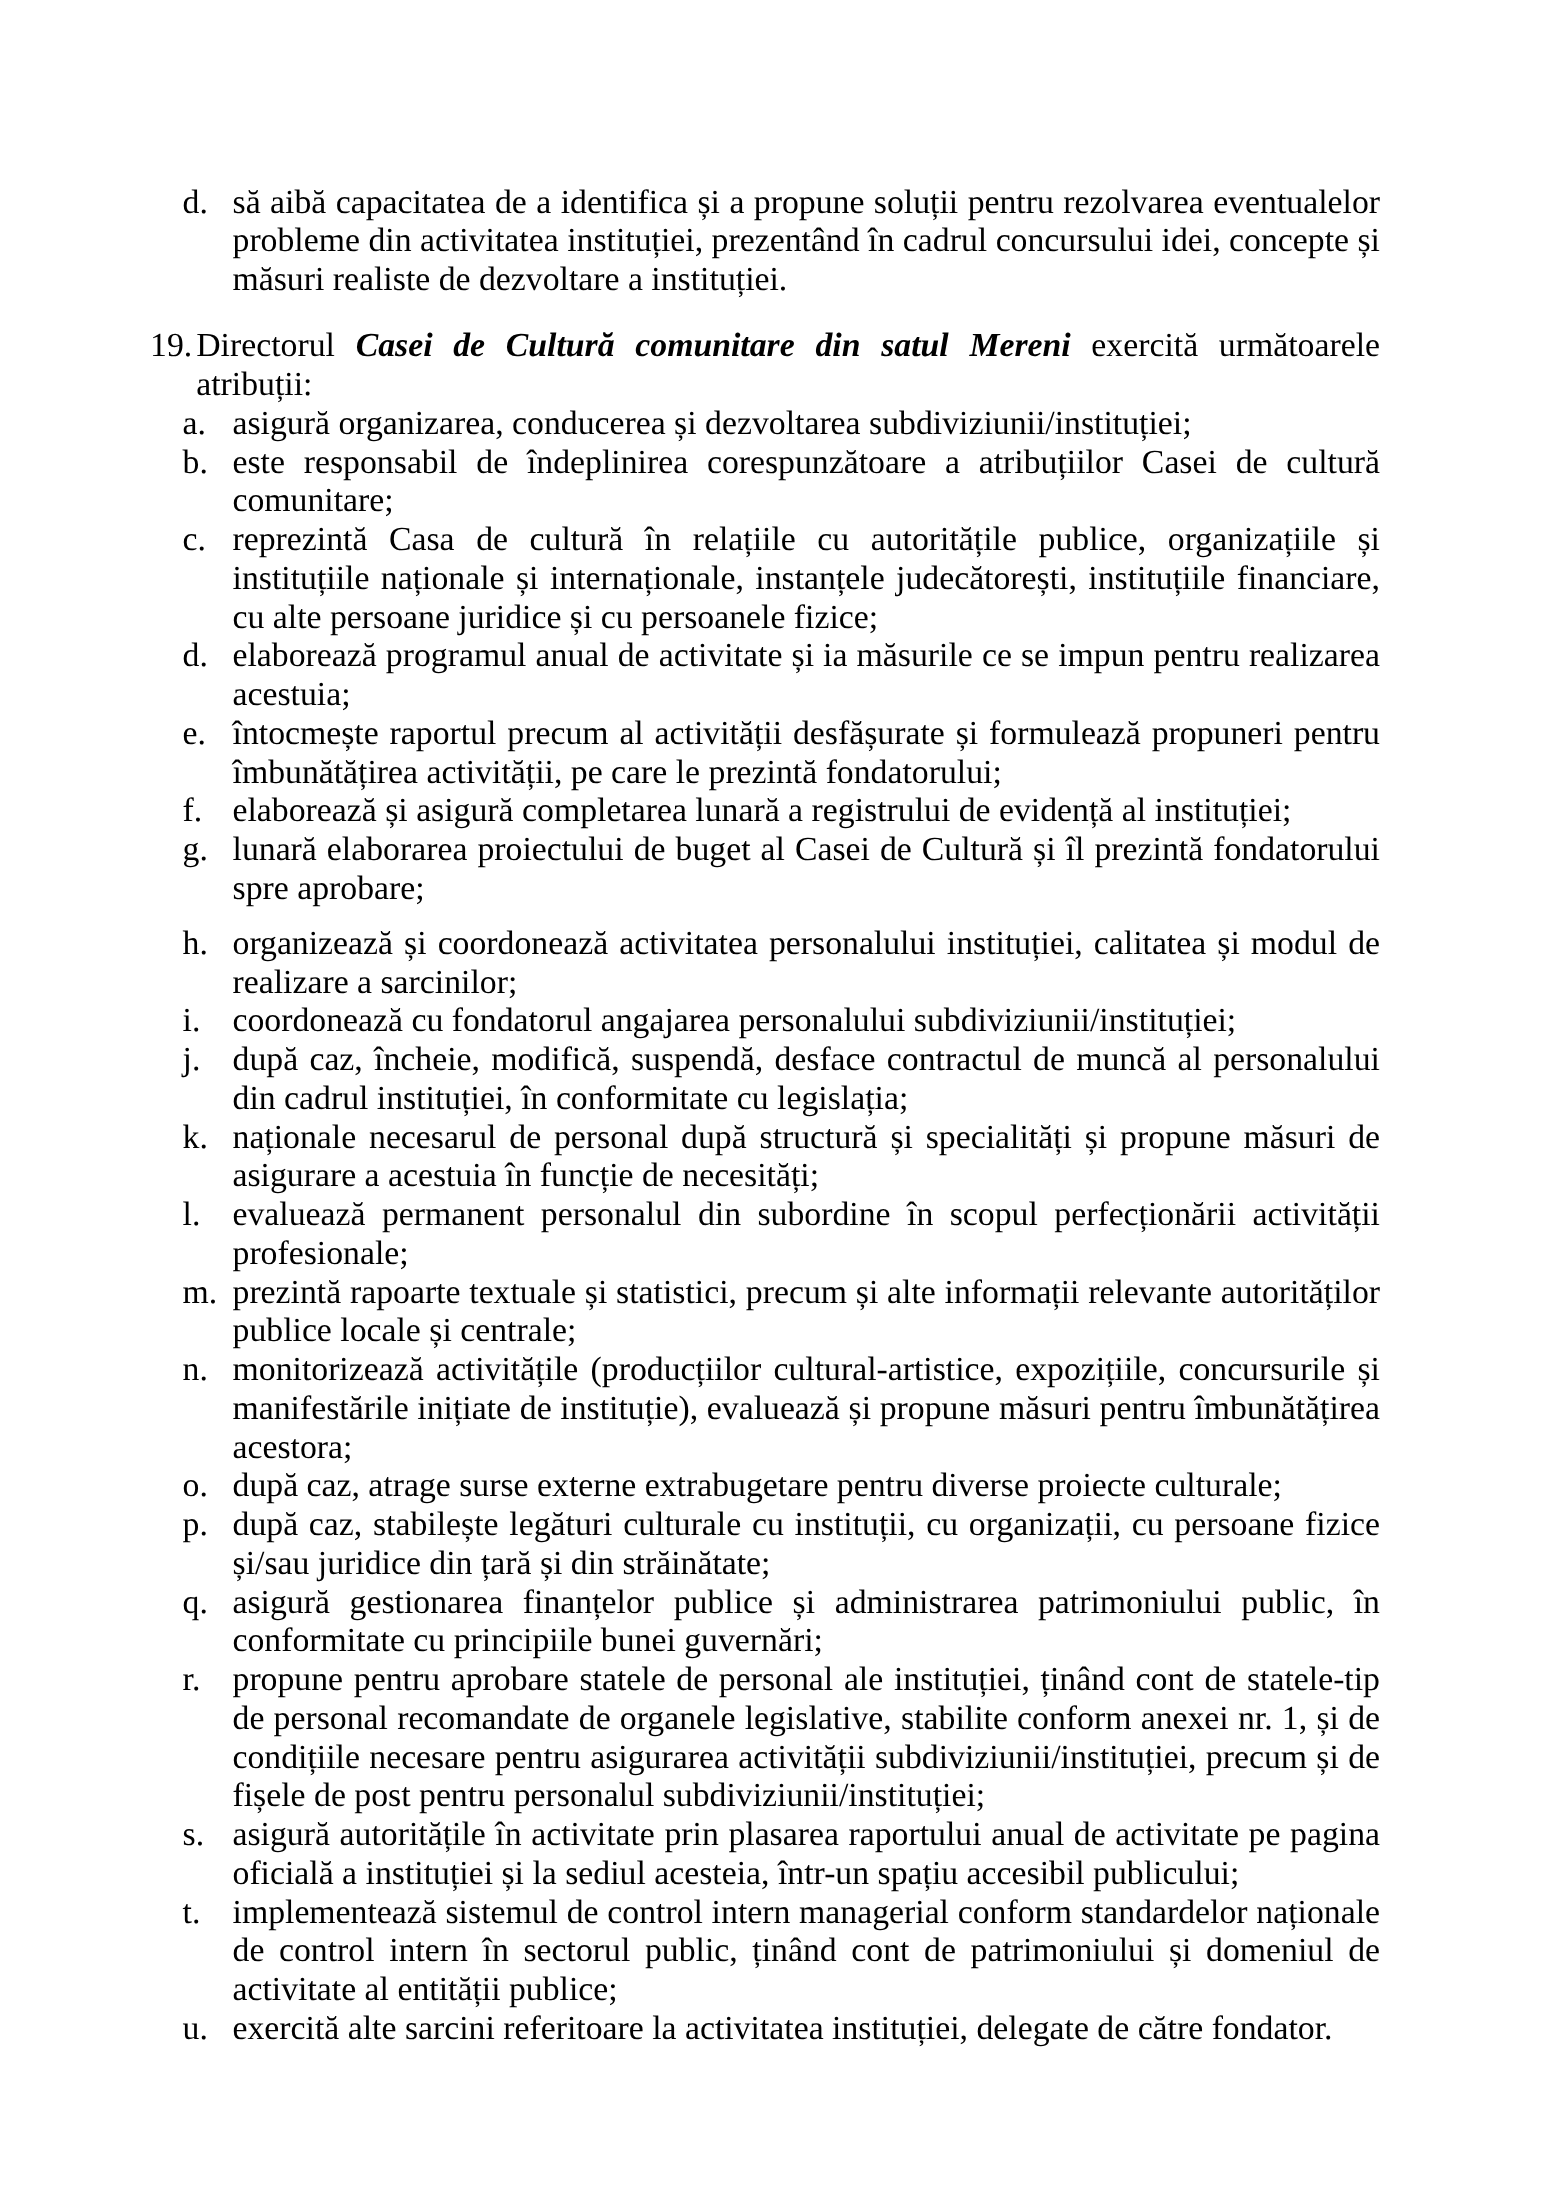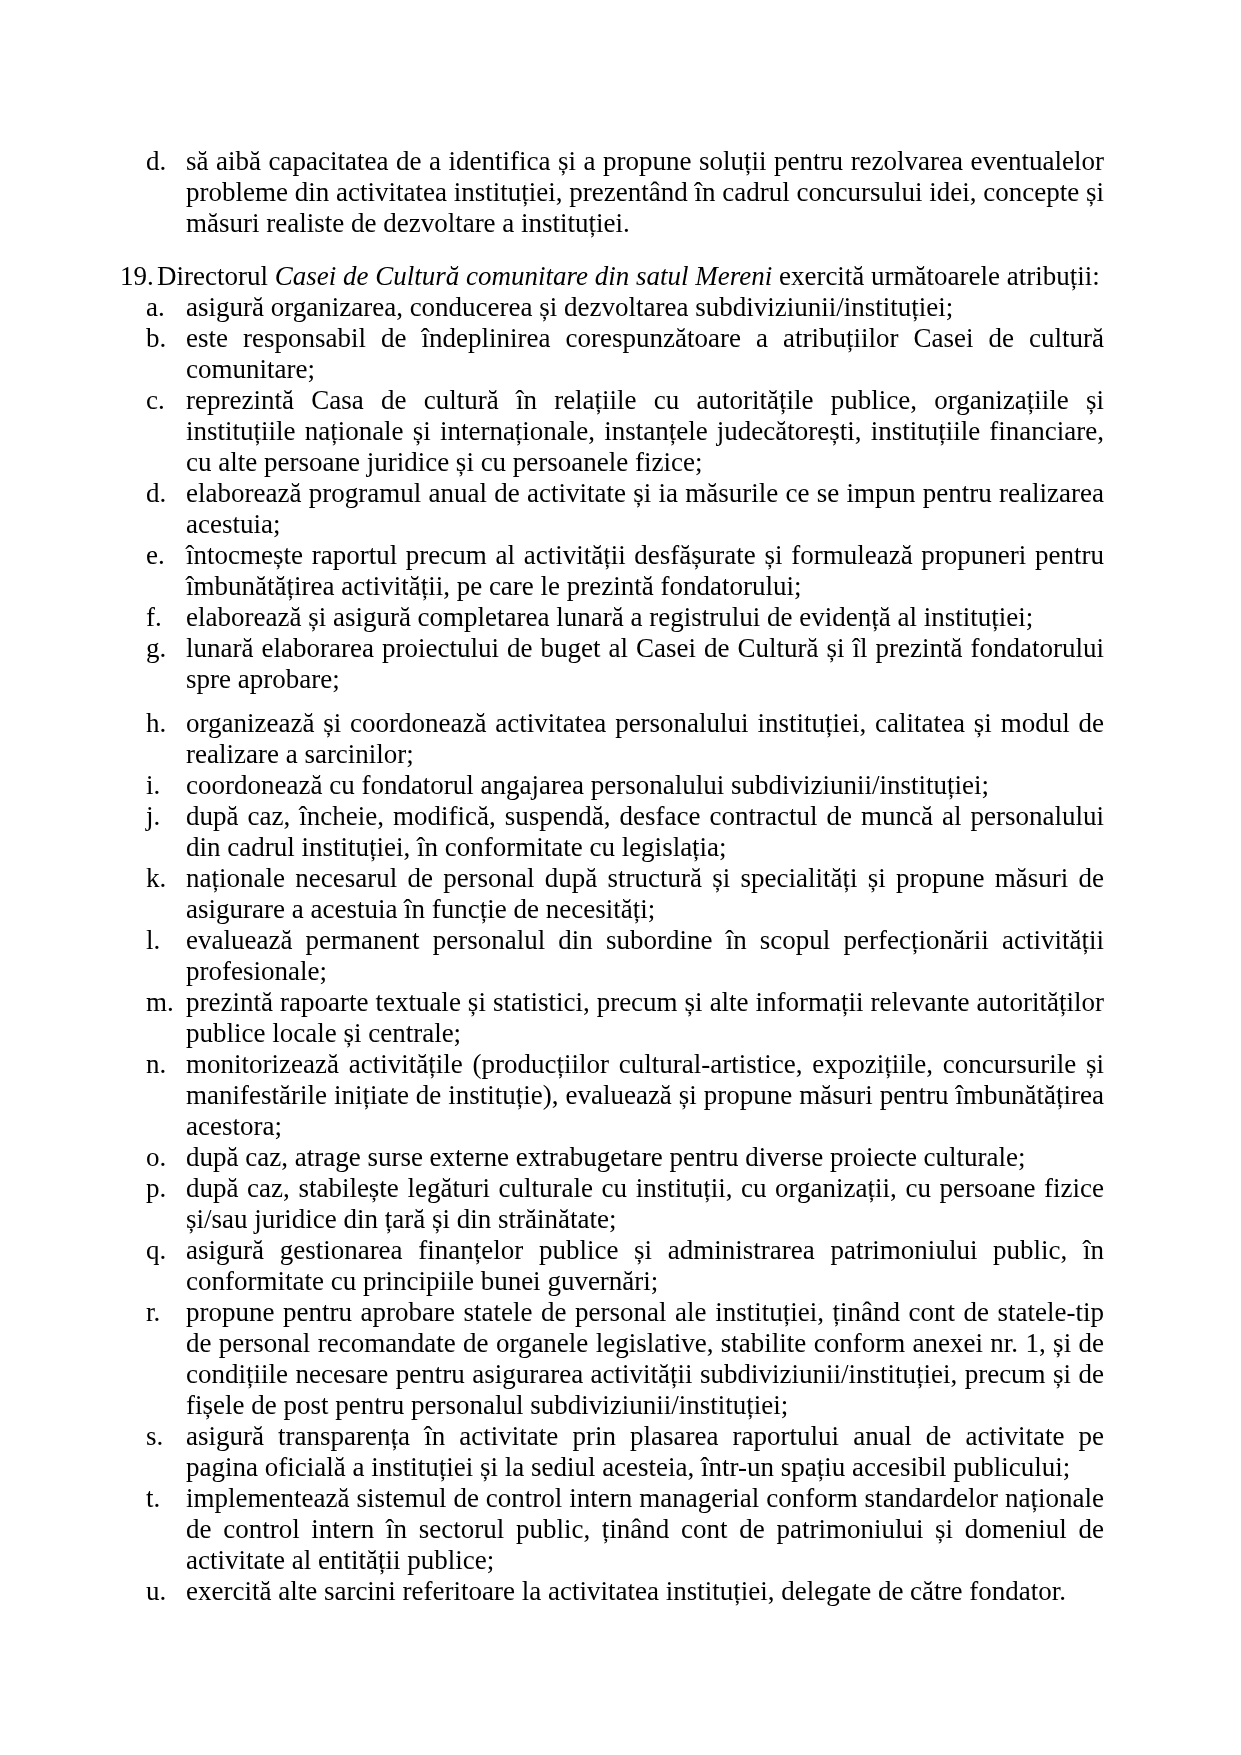--- a/index.html
+++ b/index.html
@@ -45,21 +45,21 @@
     flex: 0 0 40px;
     white-space: nowrap;
   }
   .litem .text {
     flex: 1 1 auto;
     text-align: justify;
   }
   .gap-before-19 { margin-top: 22px; }
   .gap-before-h  { margin-top: 13px; }
   .gap-before-20 { margin-top: 27px; }
-  em { font-style: italic; }
+  em { font-style: italic; font-weight: bold; }
 </style>
 </head>
 <body>
 
 <div class="page">
 
   <div class="llist">
     <div class="litem">
       <span class="marker">d.</span>
       <span class="text">să aibă capacitatea de a identifica și a propune soluții pentru rezolvarea eventualelor probleme din activitatea instituției, prezentând în cadrul concursului idei, concepte și măsuri realiste de dezvoltare a instituției.</span>
@@ -142,21 +142,21 @@
       <div class="litem">
         <span class="marker">q.</span>
         <span class="text">asigură gestionarea finanțelor publice și administrarea patrimoniului public, în conformitate cu principiile bunei guvernări;</span>
       </div>
       <div class="litem">
         <span class="marker">r.</span>
         <span class="text">propune pentru aprobare statele de personal ale instituției, ținând cont de statele-tip de personal recomandate de organele legislative, stabilite conform anexei nr. 1, și de condițiile necesare pentru asigurarea activității subdiviziunii/instituției, precum și de fișele de post pentru personalul subdiviziunii/instituției;</span>
       </div>
       <div class="litem">
         <span class="marker">s.</span>
-        <span class="text">asigură transparența în activitate prin plasarea raportului anual de activitate pe pagina oficială a instituției și la sediul acesteia, într-un spațiu accesibil publicului;</span>
+        <span class="text">asigură autoritățile în activitate prin plasarea raportului anual de activitate pe pagina oficială a instituției și la sediul acesteia, într-un spațiu accesibil publicului;</span>
       </div>
       <div class="litem">
         <span class="marker">t.</span>
         <span class="text">implementează sistemul de control intern managerial conform standardelor naționale de control intern în sectorul public, ținând cont de patrimoniului și domeniul de activitate al entității publice;</span>
       </div>
       <div class="litem">
         <span class="marker">u.</span>
         <span class="text">exercită alte sarcini referitoare la activitatea instituției, delegate de către fondator.</span>
       </div>
     </div>

